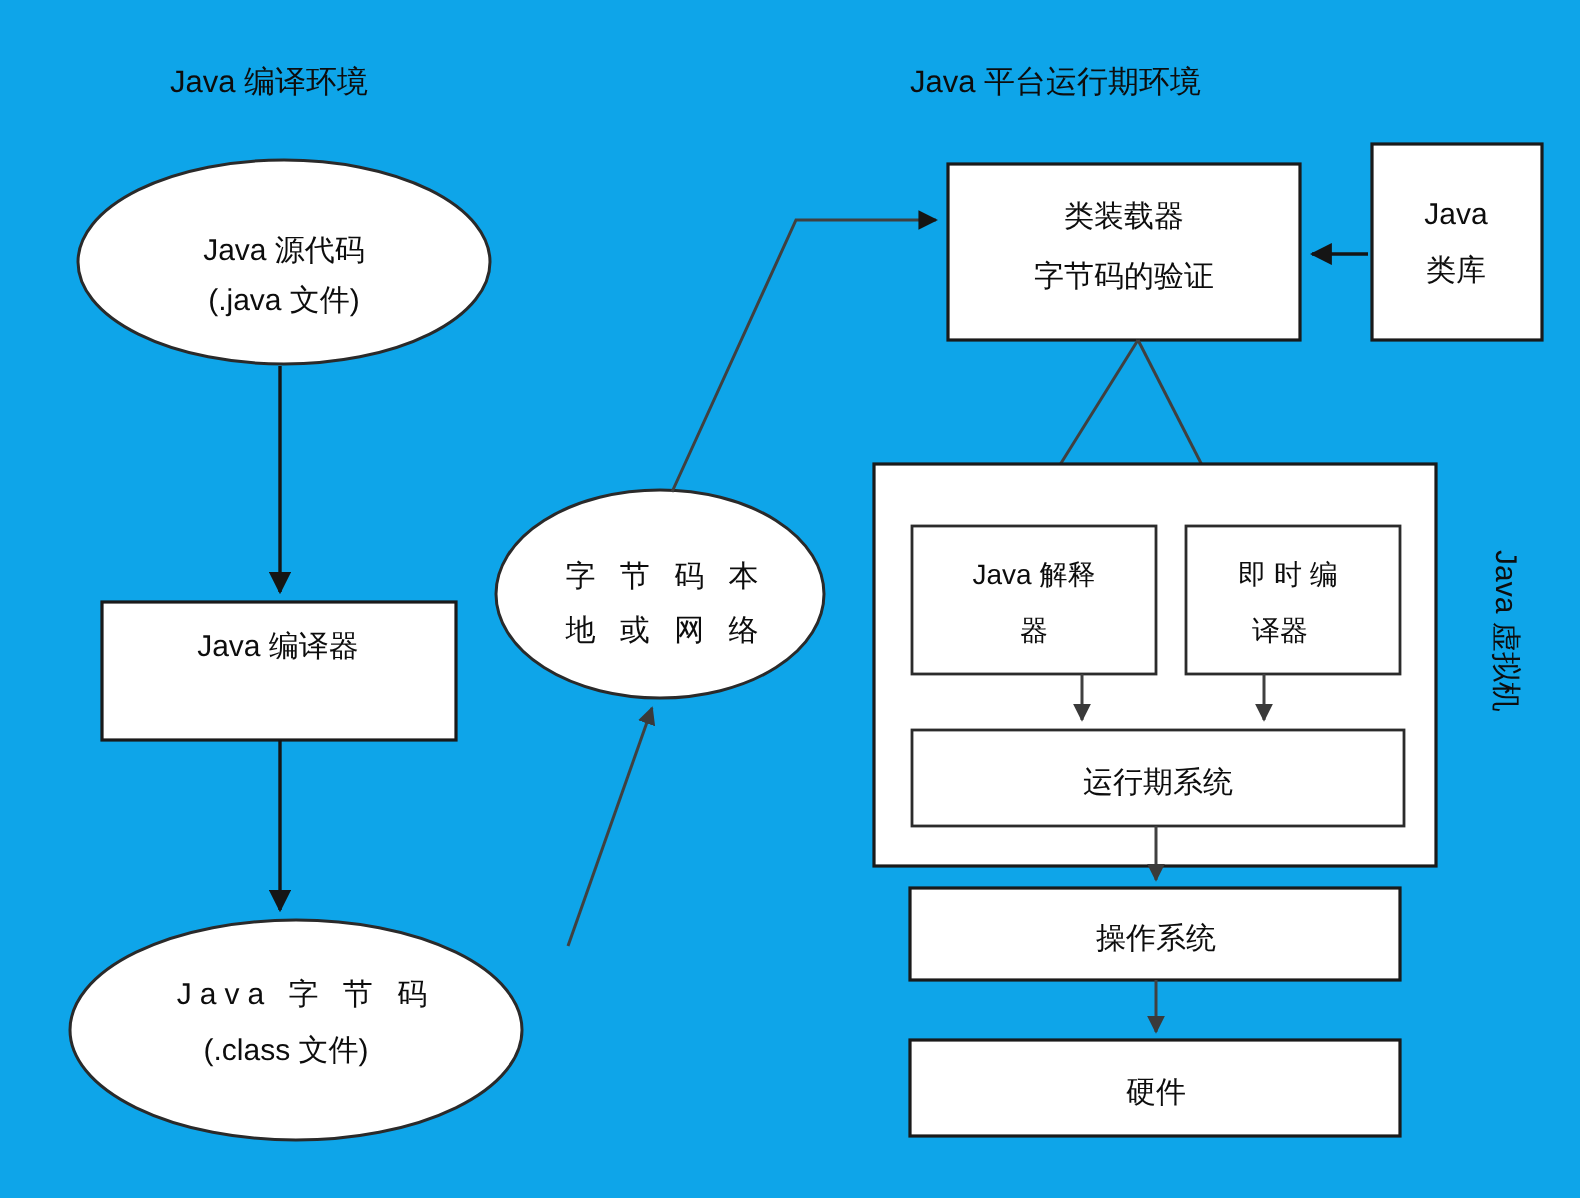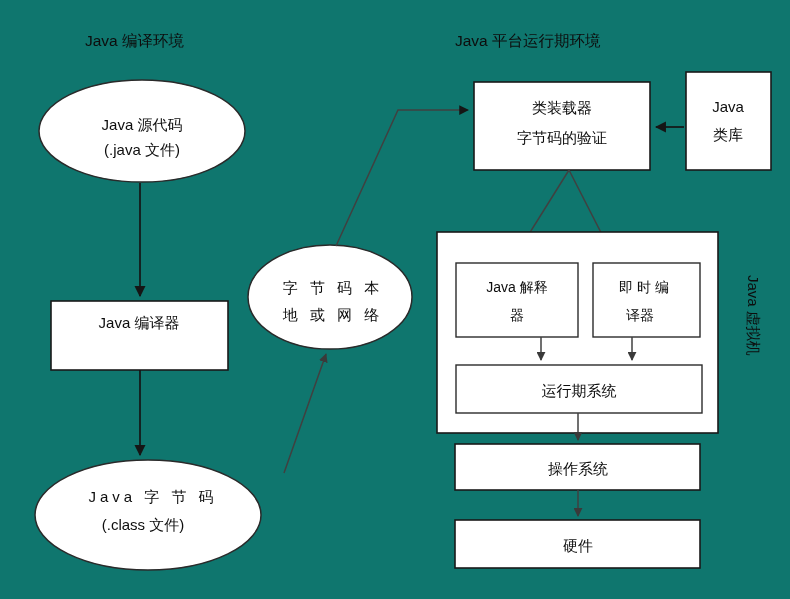--- a/index.html
+++ b/index.html
@@ -10,21 +10,21 @@
   body {
     width: 790px;
     height: 599px;
     overflow: hidden;
     font-family: "Liberation Sans", "DejaVu Sans", sans-serif;
   }
   #diagram-root {
     position: relative;
     width: 790px;
     height: 599px;
-    background: #0f766e;
+    background: #0ea5e9;
   }
   svg#diagram {
     display: block;
     width: 790px;
     height: 599px;
   }
   .shape {
     fill: #ffffff;
     stroke: #1a1a1a;
     stroke-width: 1.6;

